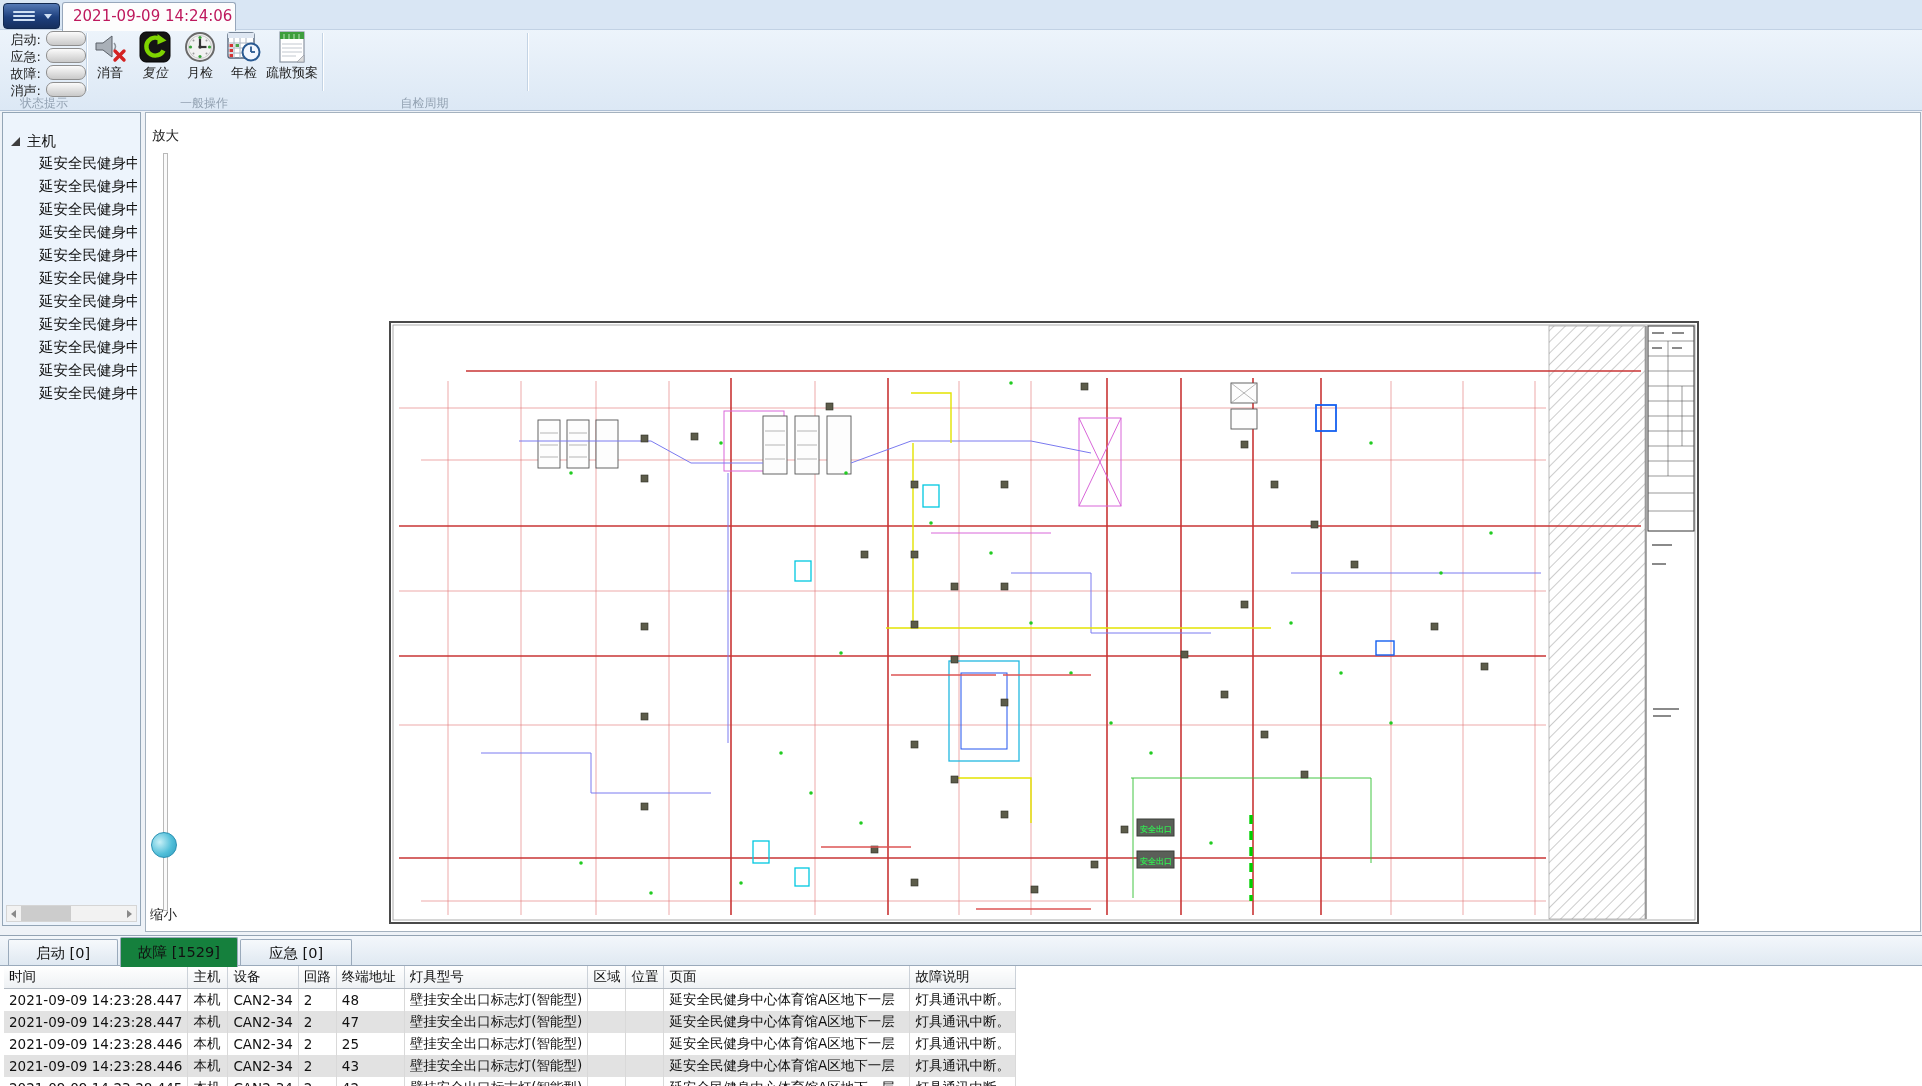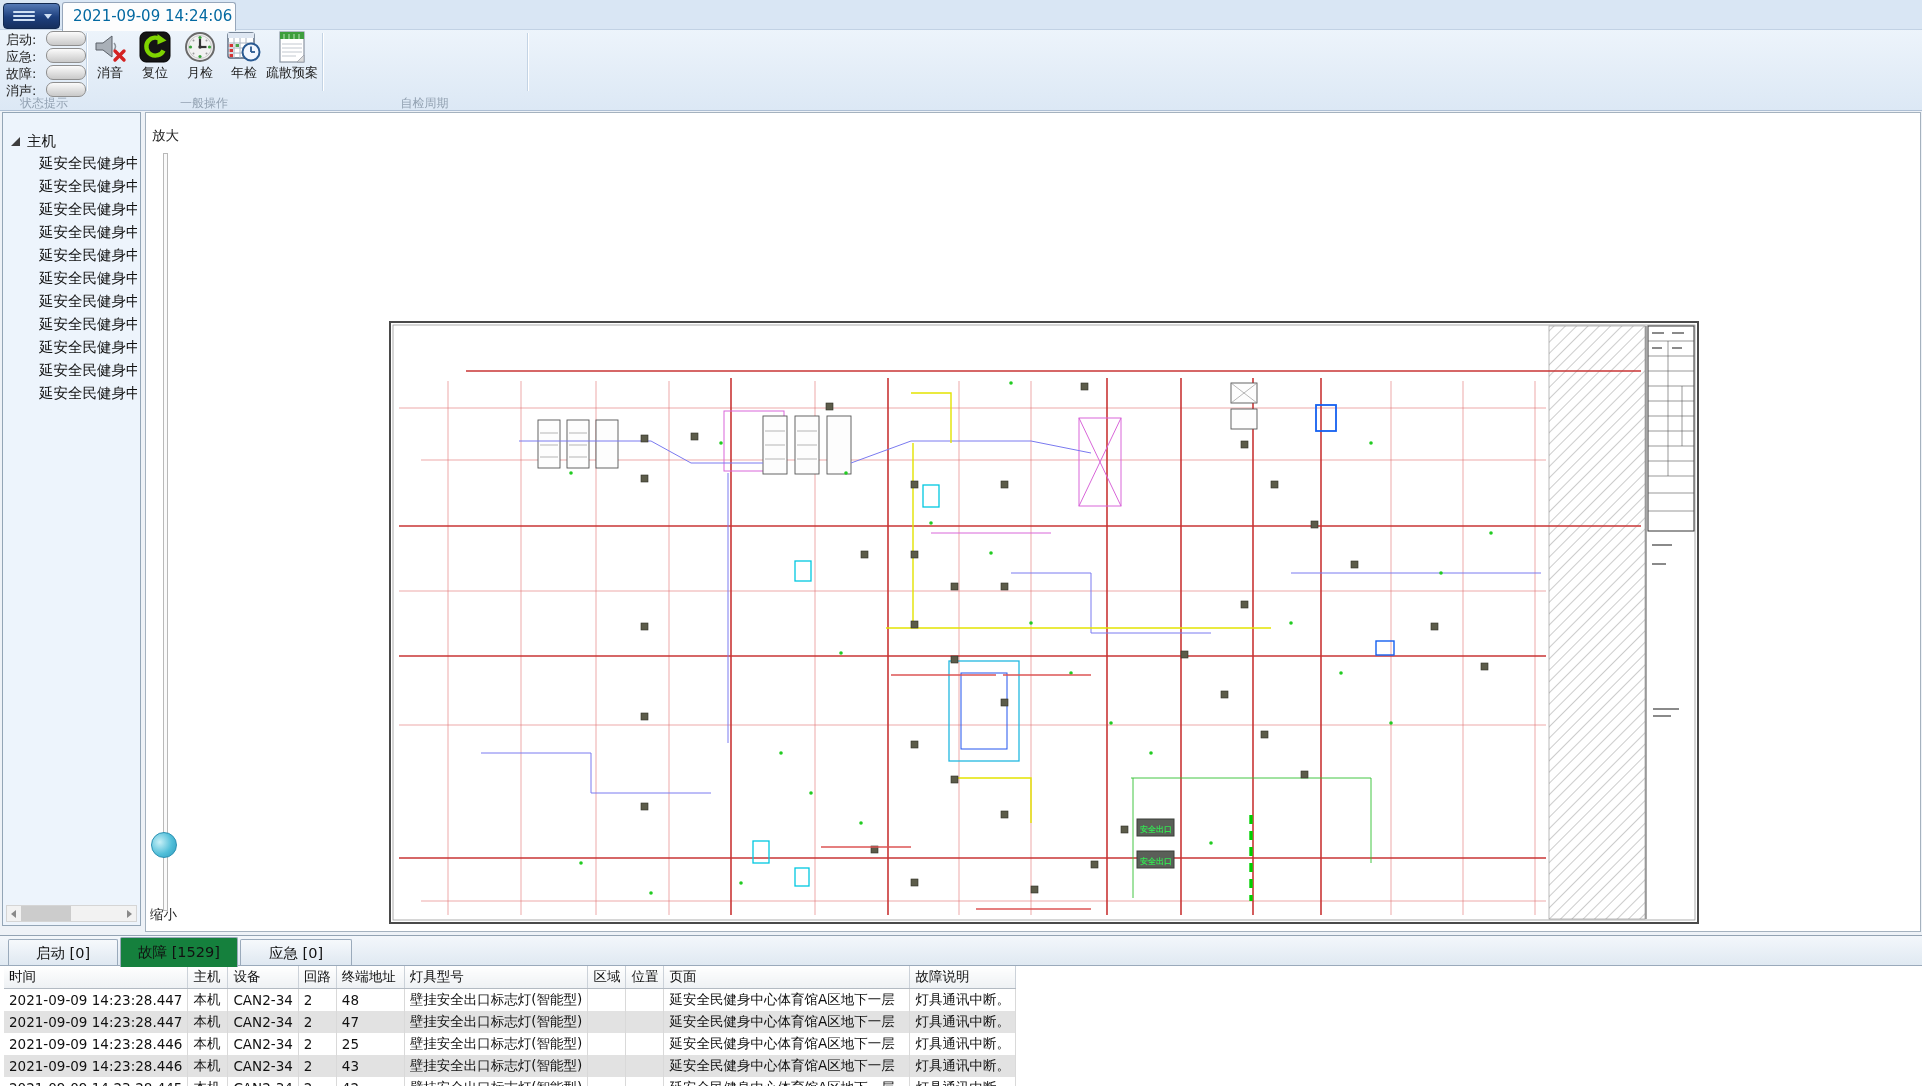--- a/index.html
+++ b/index.html
@@ -13,24 +13,24 @@
     background:linear-gradient(#f3f8fd,#dce8f5);border-bottom:1px solid #aebfd4;box-sizing:border-box;}
   .tabstrip{position:absolute;left:0;top:0;width:1922px;height:29px;background:#d9e6f4;border-bottom:1px solid #c2d2e4;}
   .menu-btn{position:absolute;left:3px;top:3px;width:55px;height:24px;border-radius:4px;
     background:linear-gradient(#5479b5,#1d3f7d 55%,#16305e);border:1px solid #12294f;cursor:pointer;}
   .menu-lines{position:absolute;left:9px;top:7px;width:22px;}
   .menu-lines i{display:block;height:2px;margin-bottom:2px;background:#cfe0f4;border-radius:1px;}
   .menu-caret{position:absolute;right:7px;top:10px;width:0;height:0;
     border-left:4px solid transparent;border-right:4px solid transparent;border-top:5px solid #cfe0f4;}
   .title-tab{position:absolute;left:62px;top:2px;width:162px;height:28px;background:#fdfdfd;
     border:1px solid #97a7bb;border-bottom:none;border-radius:3px 3px 0 0;z-index:3;
-    font-size:15px;line-height:27px;padding-left:10px;color:#0369a1;}
+    font-size:15px;line-height:27px;padding-left:10px;color:#be185d;}
   .grp-caption{position:absolute;top:95px;height:15px;font-size:12px;color:#93a2b2;text-align:center;}
   .vsep{position:absolute;top:33px;height:58px;width:1px;background:#c3d3e4;border-right:1px solid #ffffff;}
-  .status-row{position:absolute;left:6px;height:16px;font-size:13px;color:#222;}
+  .status-row{position:absolute;left:6px;height:16px;font-size:13px;color:#222;text-align:right;}
   .status-label{display:inline-block;width:35px;}
   .light{position:absolute;left:40px;top:0px;width:38px;height:13px;border-radius:7px;
     background:linear-gradient(#fbfbfb,#c9c9c9);border:1px solid #8f8f8f;}
   .tool-btn{position:absolute;top:31px;text-align:center;cursor:pointer;}
   .tb-icon{width:34px;height:32px;margin:0 auto;}
   .tb-label{font-size:13px;color:#222;margin-top:1px;white-space:nowrap;}
   .selfcheck{position:absolute;left:330px;top:30px;width:194px;}
   .selfcheck div{font-size:12.5px;line-height:15.5px;color:#2323cd;white-space:nowrap;}
   
   .tree{position:absolute;left:2px;top:112px;width:139px;height:814px;background:#edf4fc;
@@ -117,21 +117,21 @@
     <div class="tb-icon">
       <svg width="34" height="32" viewBox="0 0 34 32">
         <polygon points="3,12 10,12 19,5 19,26 10,19 3,19" fill="#a9b0b8" stroke="#5a6068" stroke-width="1"></polygon>
         <path d="M21,12 q3,3.5 0,7" stroke="#8b929a" stroke-width="1.5" fill="none"></path>
         <line x1="22" y1="20" x2="31" y2="29" stroke="#d42222" stroke-width="3.4" stroke-linecap="round"></line>
         <line x1="31" y1="20" x2="22" y2="29" stroke="#d42222" stroke-width="3.4" stroke-linecap="round"></line>
       </svg>
     </div>
     <div class="tb-label">消音</div>
   </div>
-  <div class="tool-btn" style="left:133px;width:44px;">
+  <div class="tool-btn" style="left:133px;width:44px;font-style:italic;">
     <div class="tb-icon">
       <svg width="34" height="32" viewBox="0 0 34 32">
         <rect x="2" y="1" width="30" height="30" rx="6" fill="#141414" stroke="#000"></rect>
         <path d="M 23.5,9 A 9,9 0 1 0 25.5,19.5" stroke="#7fd400" stroke-width="4.4" fill="none"></path>
         <polygon points="19.5,3 28.5,9.5 19.5,13.5" fill="#7fd400"></polygon>
       </svg>
     </div>
     <div class="tb-label">复位</div>
   </div>
   <div class="tool-btn" style="left:178px;width:44px;text-align:center;">

